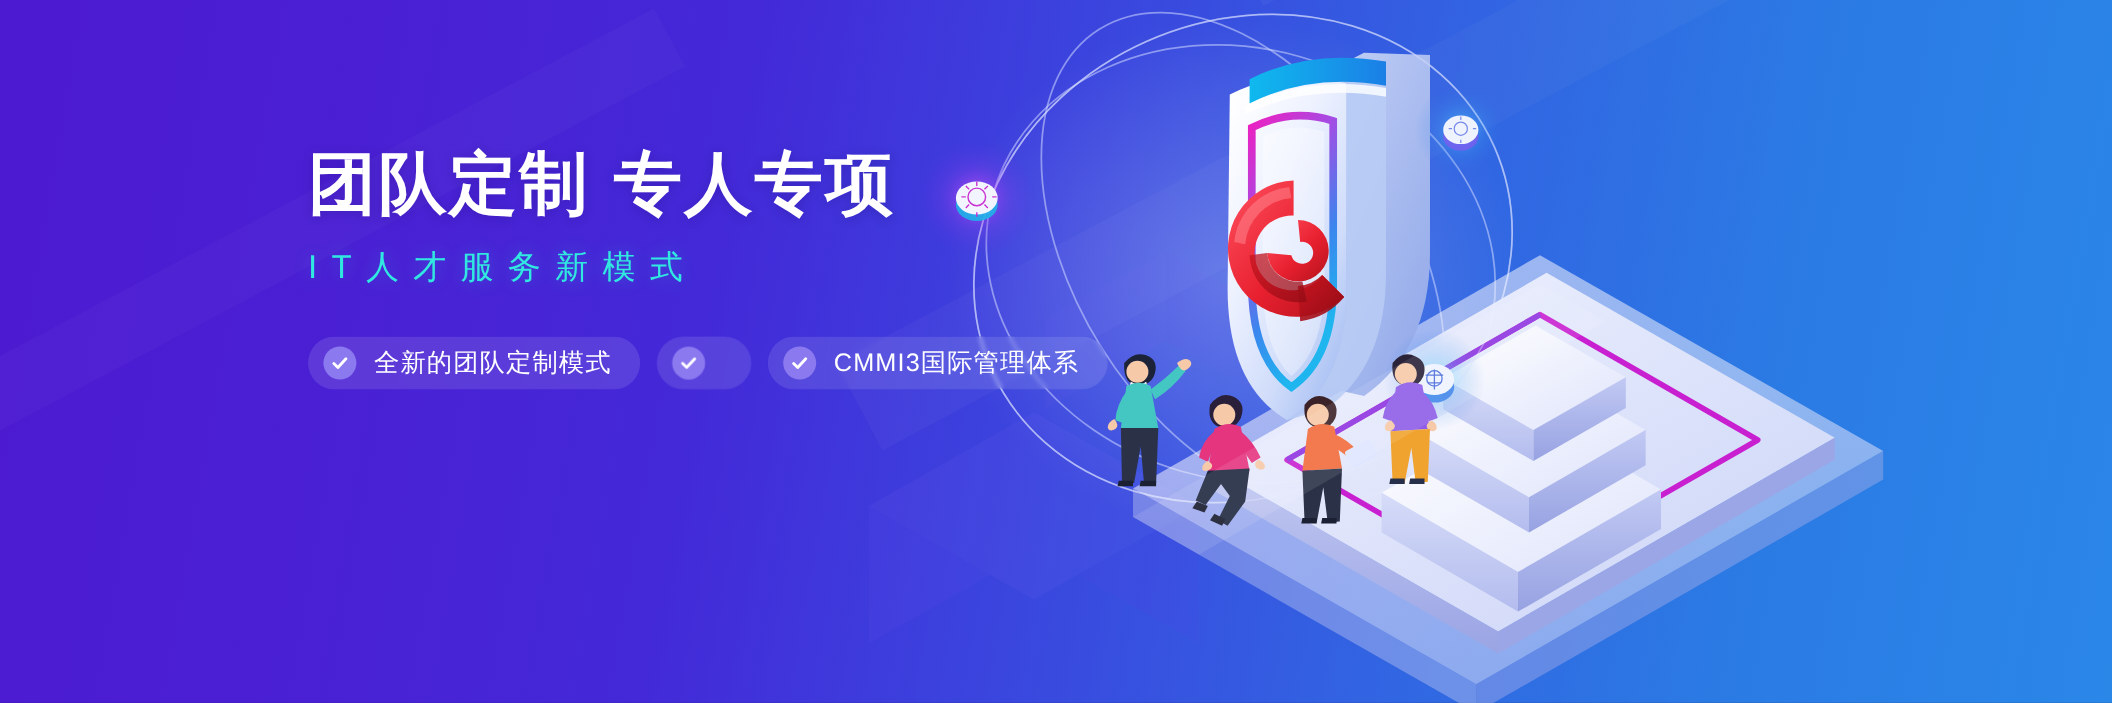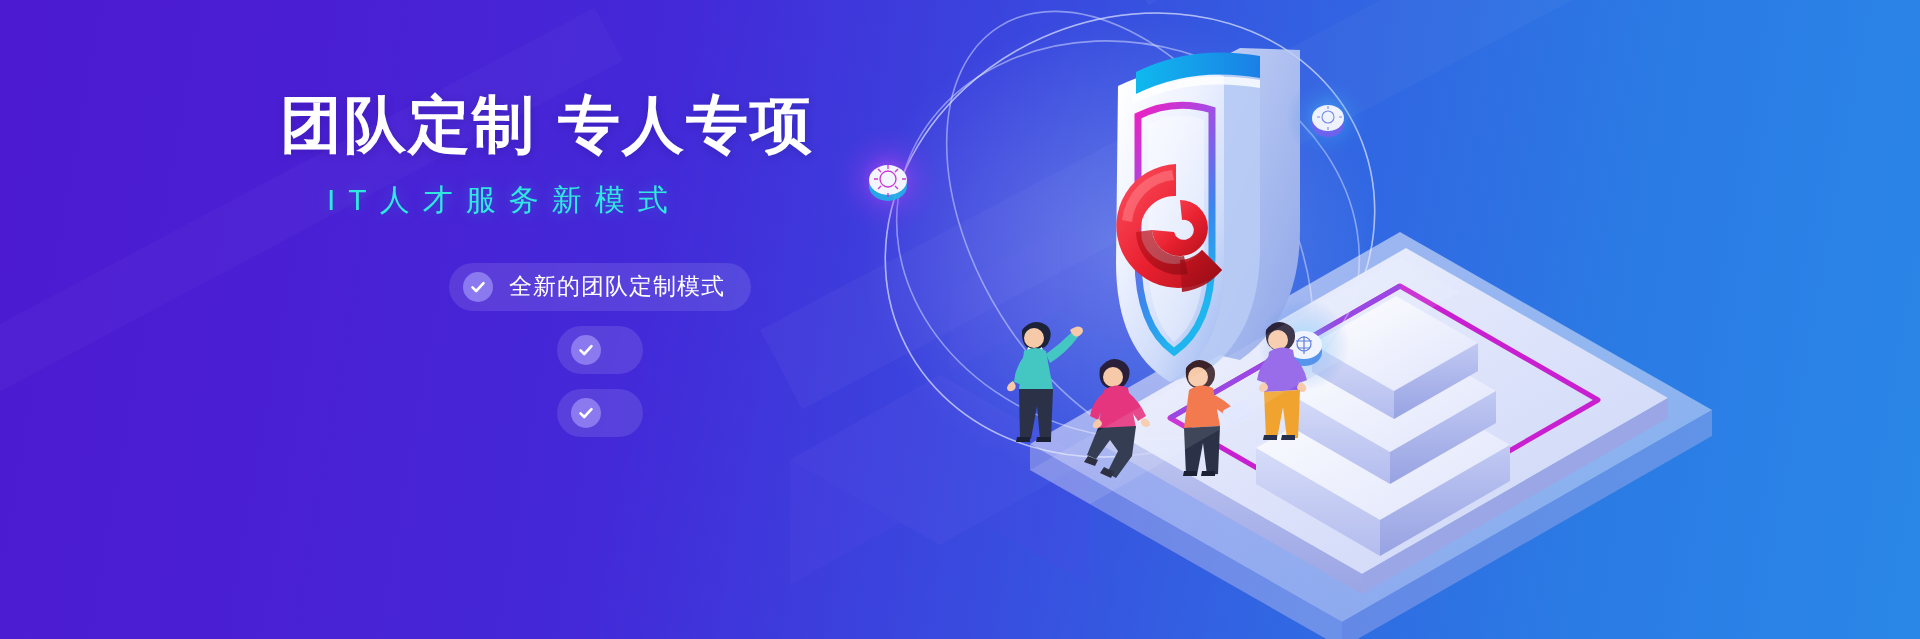--- a/index.html
+++ b/index.html
@@ -34,35 +34,35 @@
   .copy { position:absolute; left:280px; top:92px; width:640px; }
 
   .headline {
     font-size:62px;
     line-height:1.06;
     font-weight:bold;
     color:#ffffff;
     letter-spacing:2px;
     white-space:nowrap;
     text-shadow:0 2px 10px rgba(20,0,80,.20);
+    margin-top:43px;
   }
   .headline .gap { display:inline-block; width:22px; }
 
   .subhead {
     margin-top:22px;
     font-size:30px;
     font-weight:500;
     color:#31e8e0;
     letter-spacing:13px;
     white-space:nowrap;
     text-shadow:0 0 16px rgba(49,232,224,.28);
-    margin-left:47px;
-  }
-
-  .pills { margin-top:42px; display:flex; flex-direction:column; gap:15px; align-items:center; }
+  }
+
+  .pills { margin-top:42px; display:flex; flex-direction:row; gap:15px; align-items:flex-end; }
 
   .pill {
     display:flex; align-items:center;
     height:48px;
     padding:0 26px 0 14px;
     border-radius:24px;
     background:rgba(255,255,255,0.115);
     backdrop-filter:blur(2px);
   }
   .pill .check {
@@ -386,18 +386,19 @@
           </svg>
         </span>
       </div>
 
       <div class="pill">
         <span class="check">
           <svg width="18" height="18" viewBox="0 0 18 18" aria-hidden="true">
             <path d="M3.5 9.4 L7.2 13 L14.5 5.2" fill="none" stroke="#ffffff" stroke-width="2.6" stroke-linecap="round" stroke-linejoin="round"></path>
           </svg>
         </span>
+        <span class="ptext">CMMI3国际管理体系</span>
       </div>
 
     </div>
   </div>
 
 </div>
 
 </body></html>

